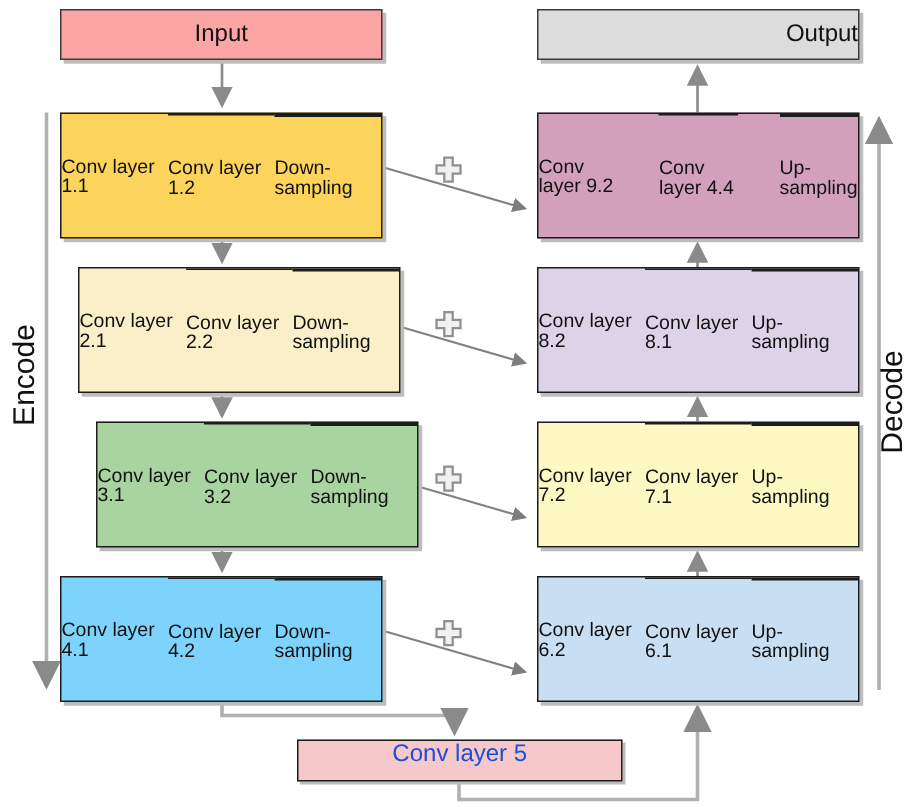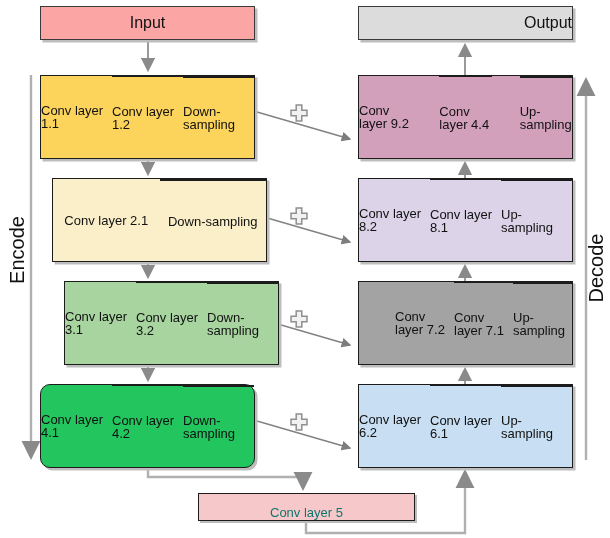--- a/index.html
+++ b/index.html
@@ -23,22 +23,22 @@
     box-shadow:2.5px 2.5px 0 #bdbdbd;
   }
   .row{
     flex:1;display:flex;align-items:center;justify-content:center;
     font-size:13px;color:#111;line-height:1;
   }
   .row + .row{border-top:1.4px solid #1c1c1c;}
   .row-op{border-top:2.6px solid #1c1c1c !important;}
   .bottleneck{
     position:absolute;left:198px;top:493px;width:217px;height:28px;box-sizing:border-box;
-    border:1.4px solid #1c1c1c;display:flex;align-items:flex-end;justify-content:center;
-    font-size:13px;color:#0f766e;box-shadow:2px 2px 0 #bdbdbd;
+    border:1.4px solid #1c1c1c;display:flex;align-items:flex-start;justify-content:center;
+    font-size:16px;color:#1d4ed8;box-shadow:2px 2px 0 #bdbdbd;
   }
   .side-label{
     position:absolute;font-size:20px;color:#111;white-space:nowrap;
     transform:translate(-50%,-50%) rotate(-90deg);
   }
   .lbl-encode{left:17px;top:250px;}
   .lbl-decode{left:596px;top:268px;}
 </style>
 </head>
 <body>
@@ -90,44 +90,45 @@
     <span>Output</span>
   </div>
 
   <div class="col-block" style="left: 40px; top: 75px; background-color: rgb(252, 211, 91);">
     <div class="row">Conv layer 1.1</div>
     <div class="row">Conv layer 1.2</div>
     <div class="row row-op">Down-sampling</div>
   </div>
   <div class="col-block" style="left: 40px; top: 178px; background-color: rgb(251, 239, 201); margin-left: 12px;">
     <div class="row">Conv layer 2.1</div>
+    <div class="row">Conv layer 2.2</div>
     <div class="row row-op">Down-sampling</div>
   </div>
   <div class="col-block" style="left: 40px; top: 281px; background-color: rgb(168, 212, 160); margin-left: 24px;">
     <div class="row">Conv layer 3.1</div>
     <div class="row">Conv layer 3.2</div>
     <div class="row row-op">Down-sampling</div>
   </div>
-  <div class="col-block" style="left: 40px; top: 384px; background-color: #22c55e; border-radius: 10px;">
+  <div class="col-block" style="left: 40px; top: 384px; background-color: #7dd3fc;">
     <div class="row">Conv layer 4.1</div>
     <div class="row">Conv layer 4.2</div>
     <div class="row row-op">Down-sampling</div>
   </div>
 
   <div class="col-block" style="left: 358px; top: 75px; background-color: rgb(211, 160, 187); gap: 28px;">
     <div class="row">Conv layer 9.2</div>
     <div class="row">Conv layer 4.4</div>
     <div class="row row-op">Up-sampling</div>
   </div>
   <div class="col-block" style="left: 358px; top: 178px; background-color: rgb(220, 211, 233);">
     <div class="row">Conv layer 8.2</div>
     <div class="row">Conv layer 8.1</div>
     <div class="row row-op">Up-sampling</div>
   </div>
-  <div class="col-block" style="left: 358px; top: 281px; background-color: #a3a3a3; padding-left: 36px;">
+  <div class="col-block" style="left: 358px; top: 281px; background-color: #fef9c3;">
     <div class="row">Conv layer 7.2</div>
     <div class="row">Conv layer 7.1</div>
     <div class="row row-op">Up-sampling</div>
   </div>
   <div class="col-block" style="left: 358px; top: 384px; background-color: rgb(200, 223, 243);">
     <div class="row">Conv layer 6.2</div>
     <div class="row">Conv layer 6.1</div>
     <div class="row row-op">Up-sampling</div>
   </div>
 

